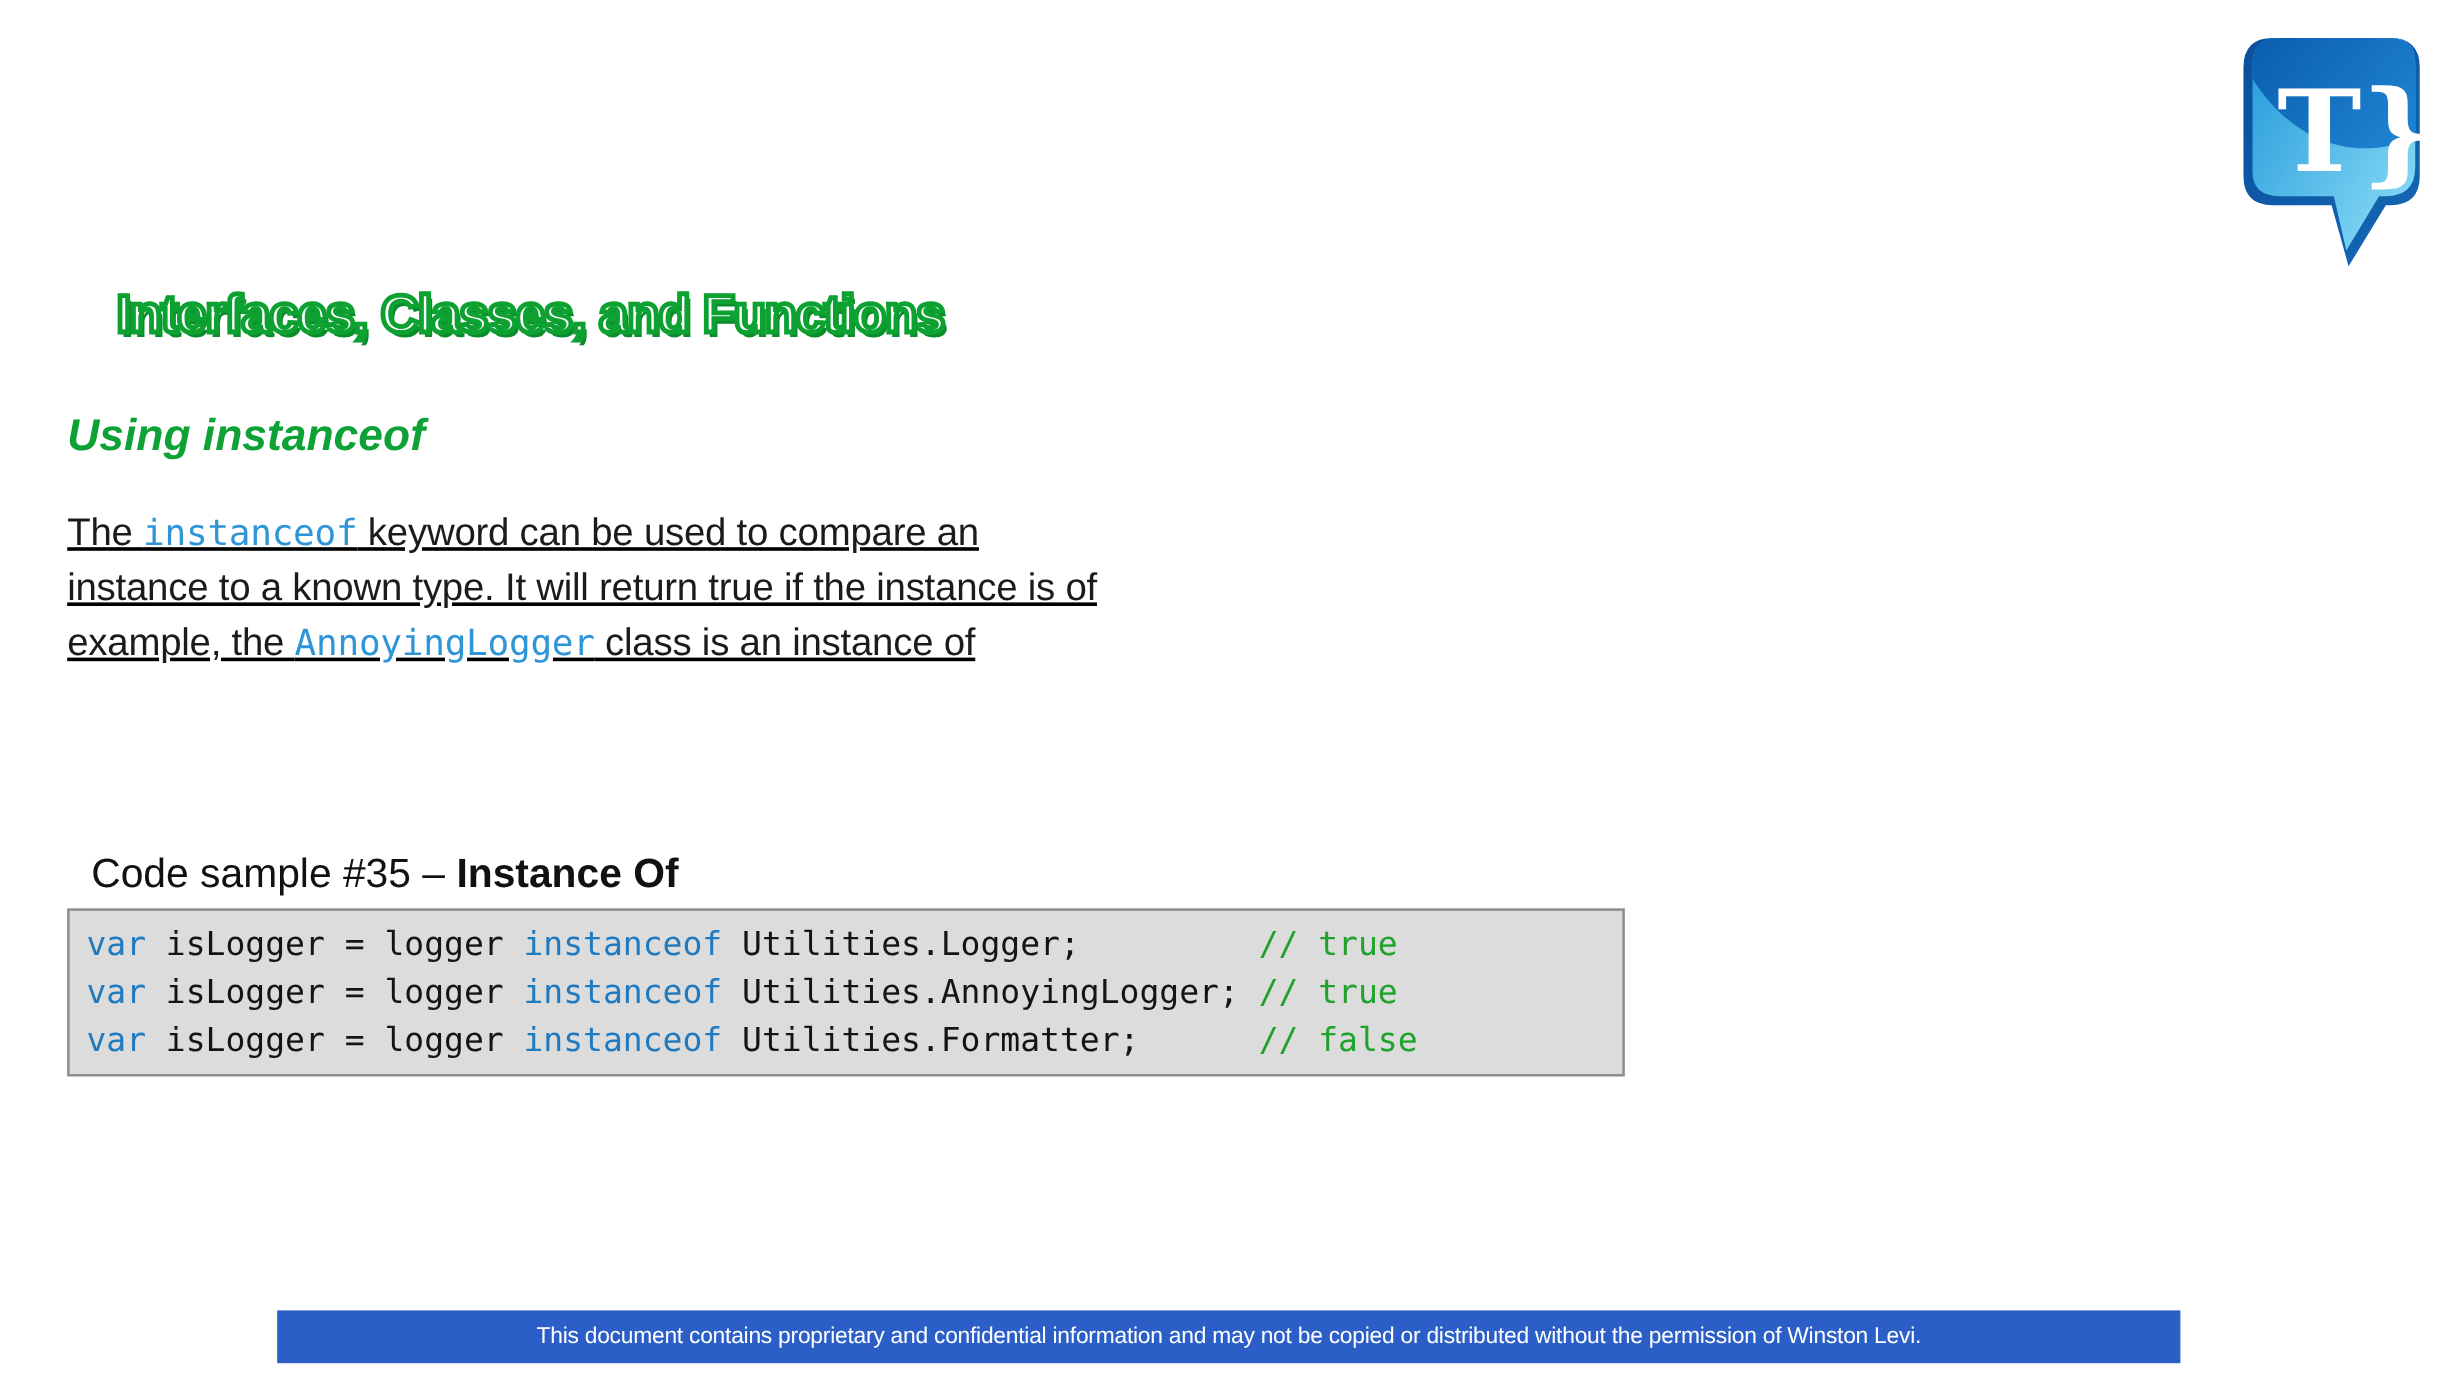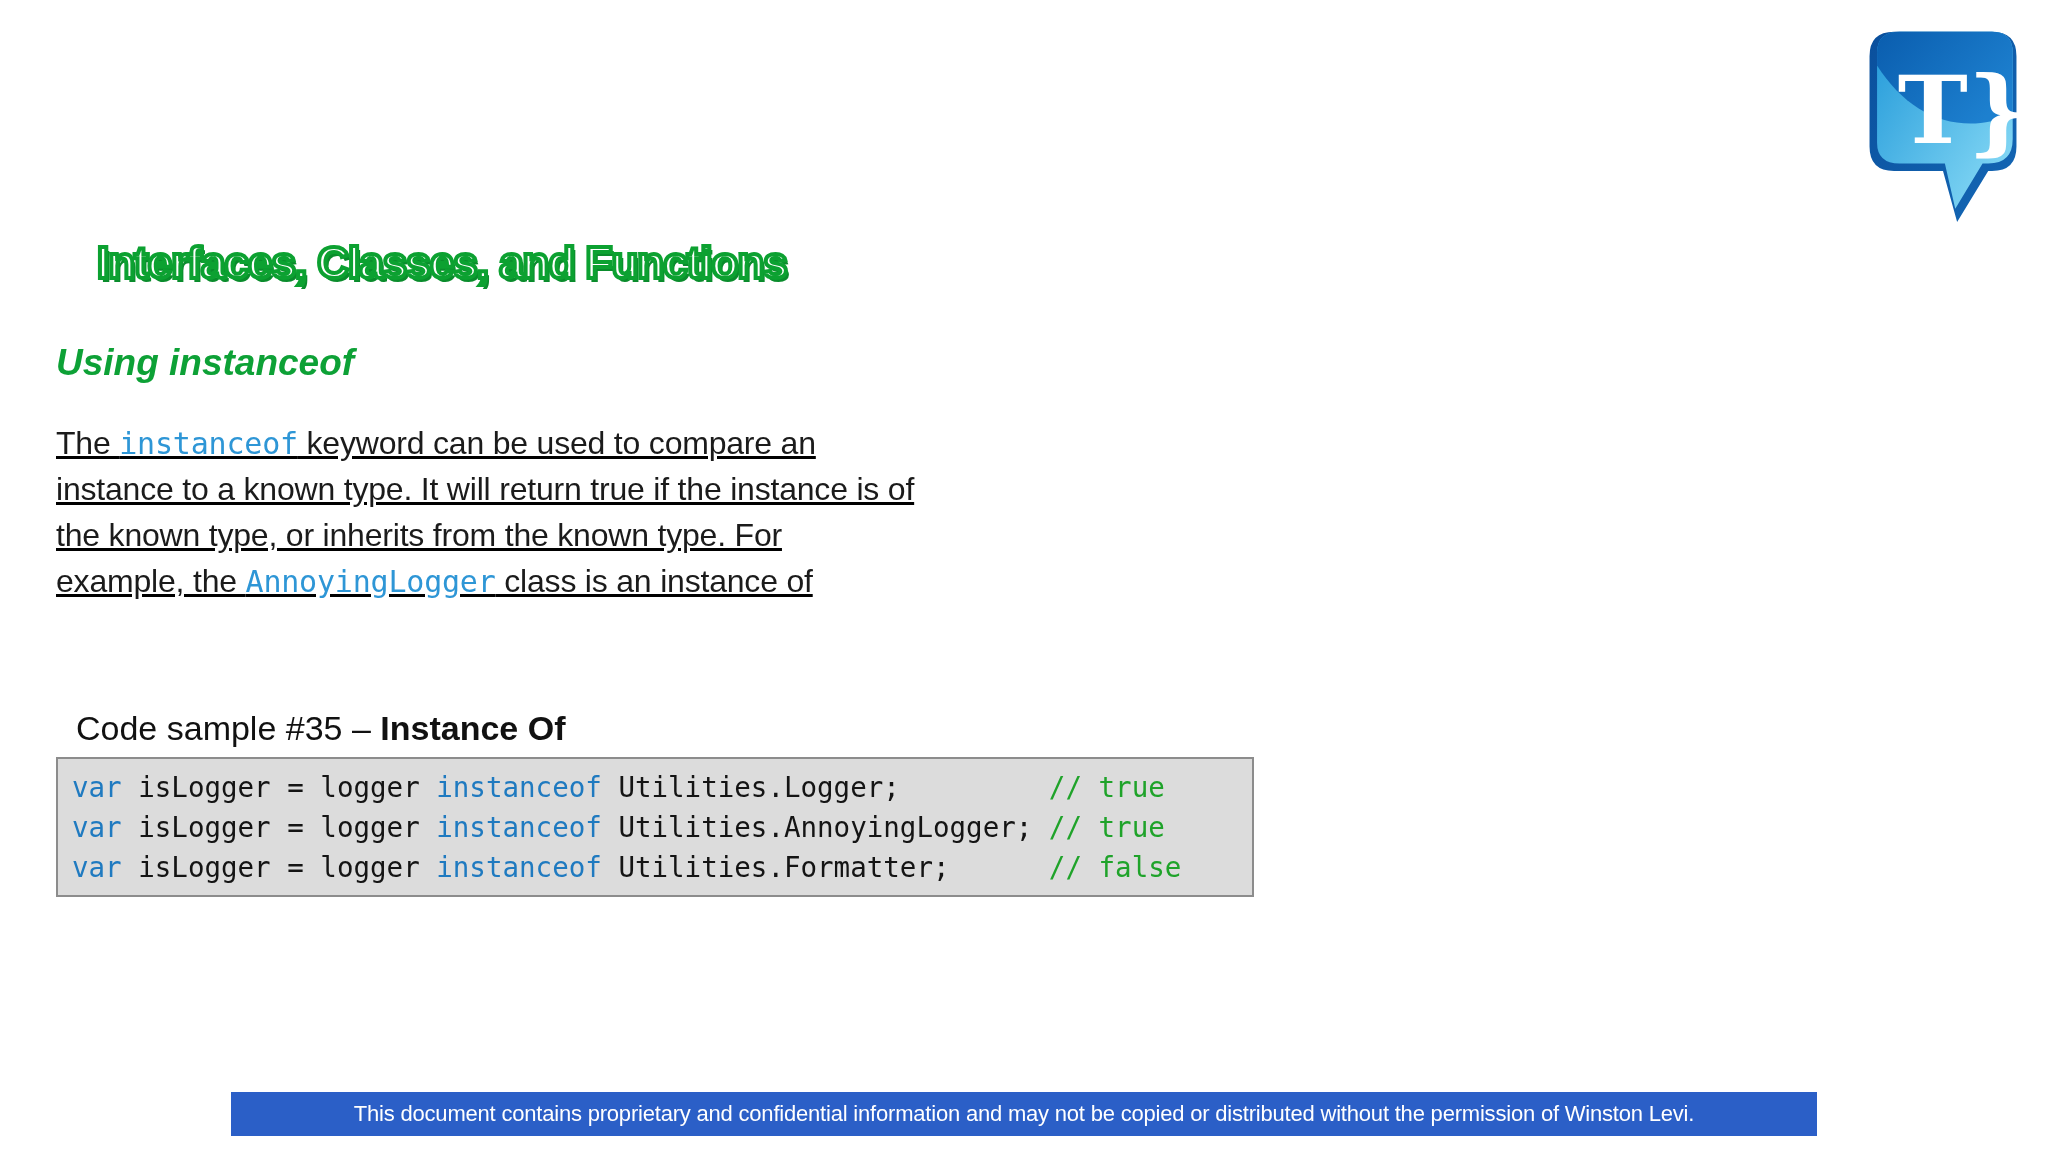--- a/index.html
+++ b/index.html
@@ -62,38 +62,38 @@
   
   .code-caption {
     position:absolute; left:76px; top:706px;
     font-size:34px; color:#111111; line-height:44px;
   }
   .code-caption .caption-title { font-weight:bold; }
 
   
   .code-block {
     position:absolute; left:56px; top:757px;
-    width:1198px; height:140px;
+    width:1298px; height:140px;
     background:var(--code_bg);
     border:2px solid var(--code_border);
     padding:8px 14px;
     font-family:"DejaVu Sans Mono", monospace;
     font-size:27.5px;
   }
   .code-line { white-space:pre; line-height:40px; color:var(--code_text); }
   .tok-kw { color:var(--keyword_blue); }
   .tok-comment { color:var(--comment_green); }
 
   
   .footer-banner {
     position:absolute; left:231px; top:1092px;
     width:1586px; height:44px; line-height:44px;
     background:var(--footer_bg);
     color:var(--footer_text);
-    font-size:22px; text-align:center;
+    font-size:19px; text-align:center;
     letter-spacing:-0.2px;
   }
 </style>
 </head>
 <body>
 
 <div class="slide">
 
 
   <div class="logo">
@@ -119,21 +119,20 @@
     </svg>
   </div>
 
   <h2 class="section-heading">Interfaces, Classes, and Functions</h2>
 
   <h3 class="sub-heading">Using instanceof</h3>
 
   <div class="paragraph">
       <div class="para-line"><span class="seg-plain">The </span><span class="seg-code">instanceof</span><span class="seg-plain"> keyword can be used to compare an</span></div>
       <div class="para-line"><span class="seg-plain">instance to a known type. It will return true if the instance is of</span></div>
-      <div class="para-line"><span class="seg-plain">the known type, or inherits from the known type. For</span></div>
       <div class="para-line"><span class="seg-plain">example, the </span><span class="seg-code">AnnoyingLogger</span><span class="seg-plain"> class is an instance of</span></div>
     </div>
 
   <div class="code-caption">
     <span class="caption-prefix">Code sample #35 – </span><span class="caption-title">Instance Of</span>
   </div>
 
   <div class="code-block">
       <div class="code-line"><span class="tok-kw">var</span><span class="tok-plain"> isLogger = logger </span><span class="tok-kw">instanceof</span><span class="tok-plain"> Utilities.Logger;         </span><span class="tok-comment">// true</span></div>
       <div class="code-line"><span class="tok-kw">var</span><span class="tok-plain"> isLogger = logger </span><span class="tok-kw">instanceof</span><span class="tok-plain"> Utilities.AnnoyingLogger; </span><span class="tok-comment">// true</span></div>

